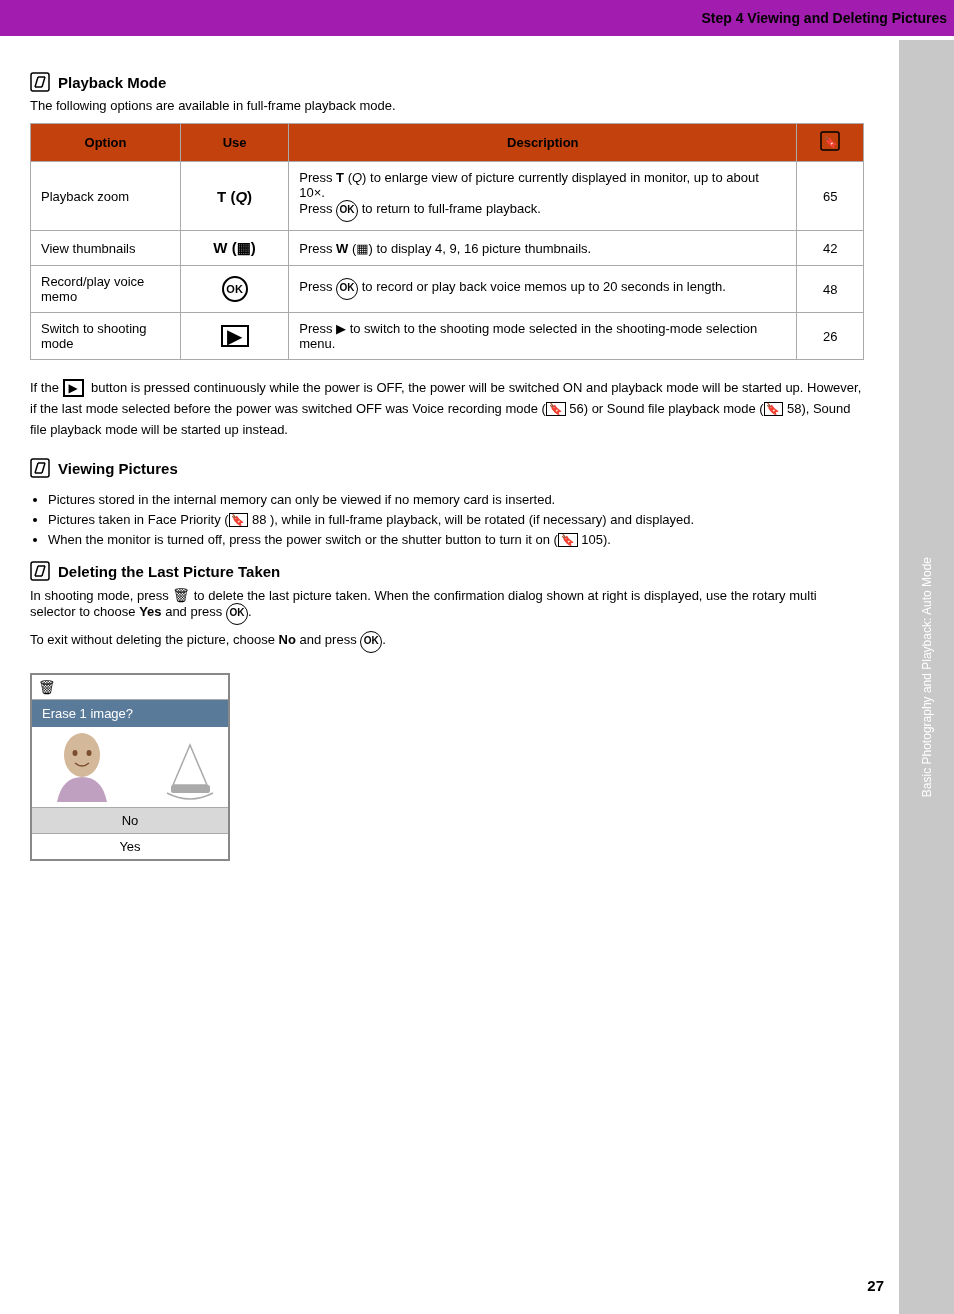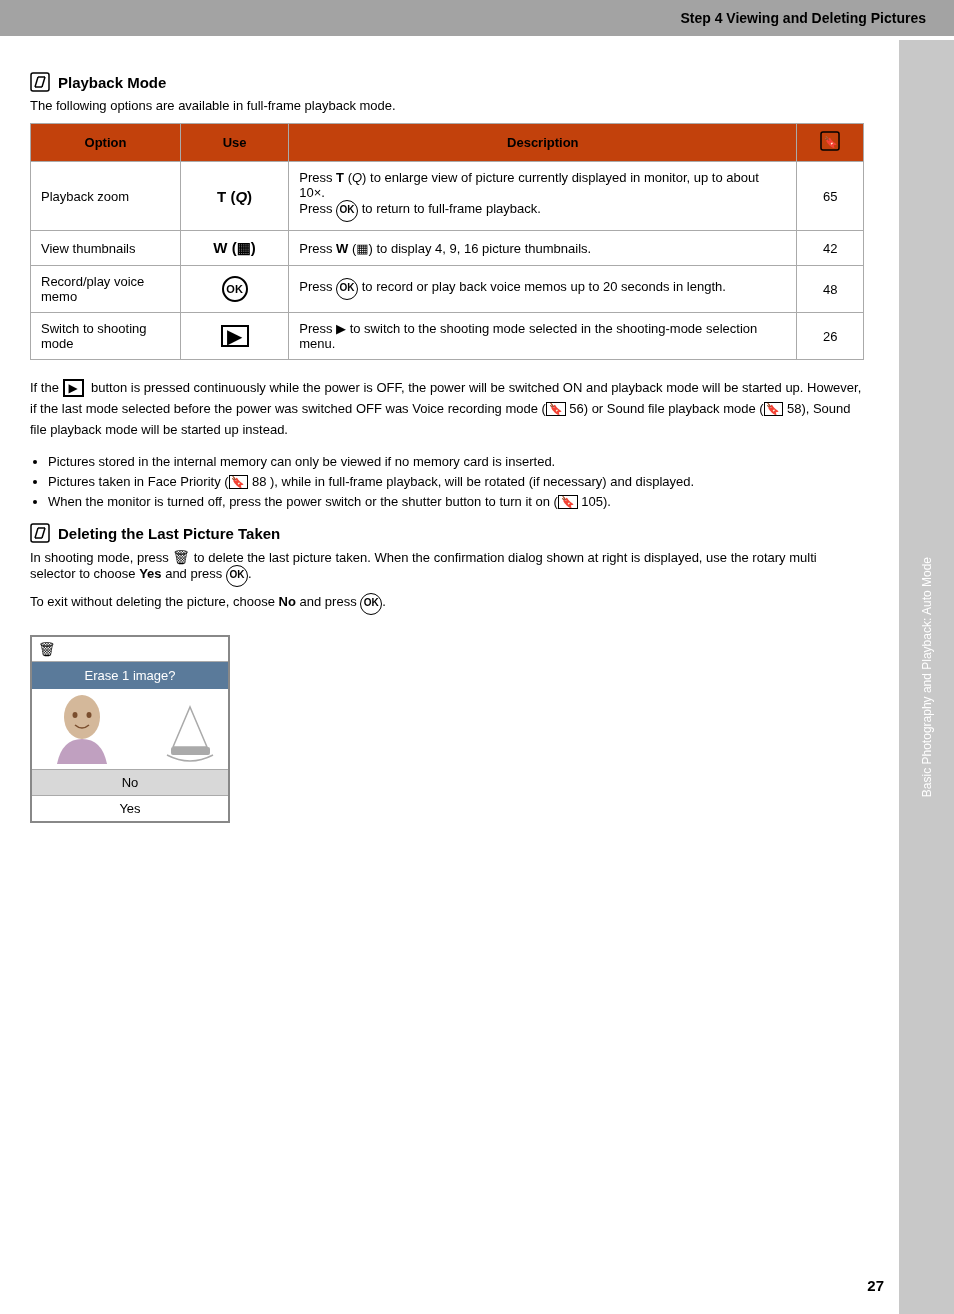--- a/index.html
+++ b/index.html
@@ -6,23 +6,23 @@
     body {
       font-family: Arial, Helvetica, sans-serif;
       background: #fff;
       width: 954px;
       min-height: 1314px;
       position: relative;
       font-size: 13px;
       color: #000;
     }
     .page-header {
-      background: #a3a3a3;
+      background: #a21caf;
       text-align: right;
-      padding: 10px 28px 10px 0;
+      padding: 10px 7px 10px 0;
       font-size: 14px;
       font-weight: bold;
       color: #000;
     }
     .main-content {
       padding: 18px 30px 18px 30px;
       margin-right: 60px;
     }
     .section-title {
       display: flex;
@@ -150,21 +150,20 @@
       border-bottom: 1px solid #aaa;
     }
     .dialog-trash-icon {
       font-size: 14px;
     }
     .dialog-question {
       background: #5a7a9a;
       color: #fff;
       padding: 6px 10px;
       font-size: 13px;
-      text-align: center;
     }
     .dialog-image-area {
       background: #fff;
       height: 80px;
       display: flex;
       align-items: center;
       justify-content: center;
       position: relative;
     }
     .dialog-no {
@@ -275,20 +274,30 @@
         </td>
         <td class="col-ref">26</td>
       </tr>
     </tbody>
   </table>
 
   <div class="power-section-text">
     If the <span style="border:2px solid #000; padding:0 4px; font-size:12px;">▶</span>&nbsp; button is pressed continuously while the power is OFF, the power will be switched ON and playback mode will be started up. However, if the last mode selected before the power was switched OFF was Voice recording mode (<span style="font-size:11px; border:1px solid #000; padding:0 2px;">🔖</span> 56) or Sound file playback mode (<span style="font-size:11px; border:1px solid #000; padding:0 2px;">🔖</span> 58), Sound file playback mode will be started up instead.
   </div>
 
+  <div class="section-title viewing-section">
+    <svg class="pencil-icon" viewBox="0 0 20 20" fill="none" xmlns="http://www.w3.org/2000/svg">
+      <rect x="1" y="1" width="18" height="18" rx="2" stroke="#000" stroke-width="1.5" fill="none"></rect>
+      <line x1="5" y1="15" x2="8" y2="5" stroke="#000" stroke-width="1.5"></line>
+      <line x1="8" y1="5" x2="15" y2="5" stroke="#000" stroke-width="1.5"></line>
+      <line x1="5" y1="15" x2="12" y2="15" stroke="#000" stroke-width="1.5"></line>
+      <line x1="12" y1="15" x2="15" y2="5" stroke="#000" stroke-width="1.5"></line>
+    </svg>
+    <span>Viewing Pictures</span>
+  </div>
   <ul class="bullet-list">
     <li>Pictures stored in the internal memory can only be viewed if no memory card is inserted.</li>
     <li>Pictures taken in Face Priority (<span style="font-size:11px; border:1px solid #000; padding:0 2px;">🔖</span> 88 ), while in full-frame playback, will be rotated (if necessary) and displayed.</li>
     <li>When the monitor is turned off, press the power switch or the shutter button to turn it on (<span style="font-size:11px; border:1px solid #000; padding:0 2px;">🔖</span> 105).</li>
   </ul>
 
   <div class="section-title" style="margin-top:14px;">
     <svg class="pencil-icon" viewBox="0 0 20 20" fill="none" xmlns="http://www.w3.org/2000/svg">
       <rect x="1" y="1" width="18" height="18" rx="2" stroke="#000" stroke-width="1.5" fill="none"></rect>
       <line x1="5" y1="15" x2="8" y2="5" stroke="#000" stroke-width="1.5"></line>

